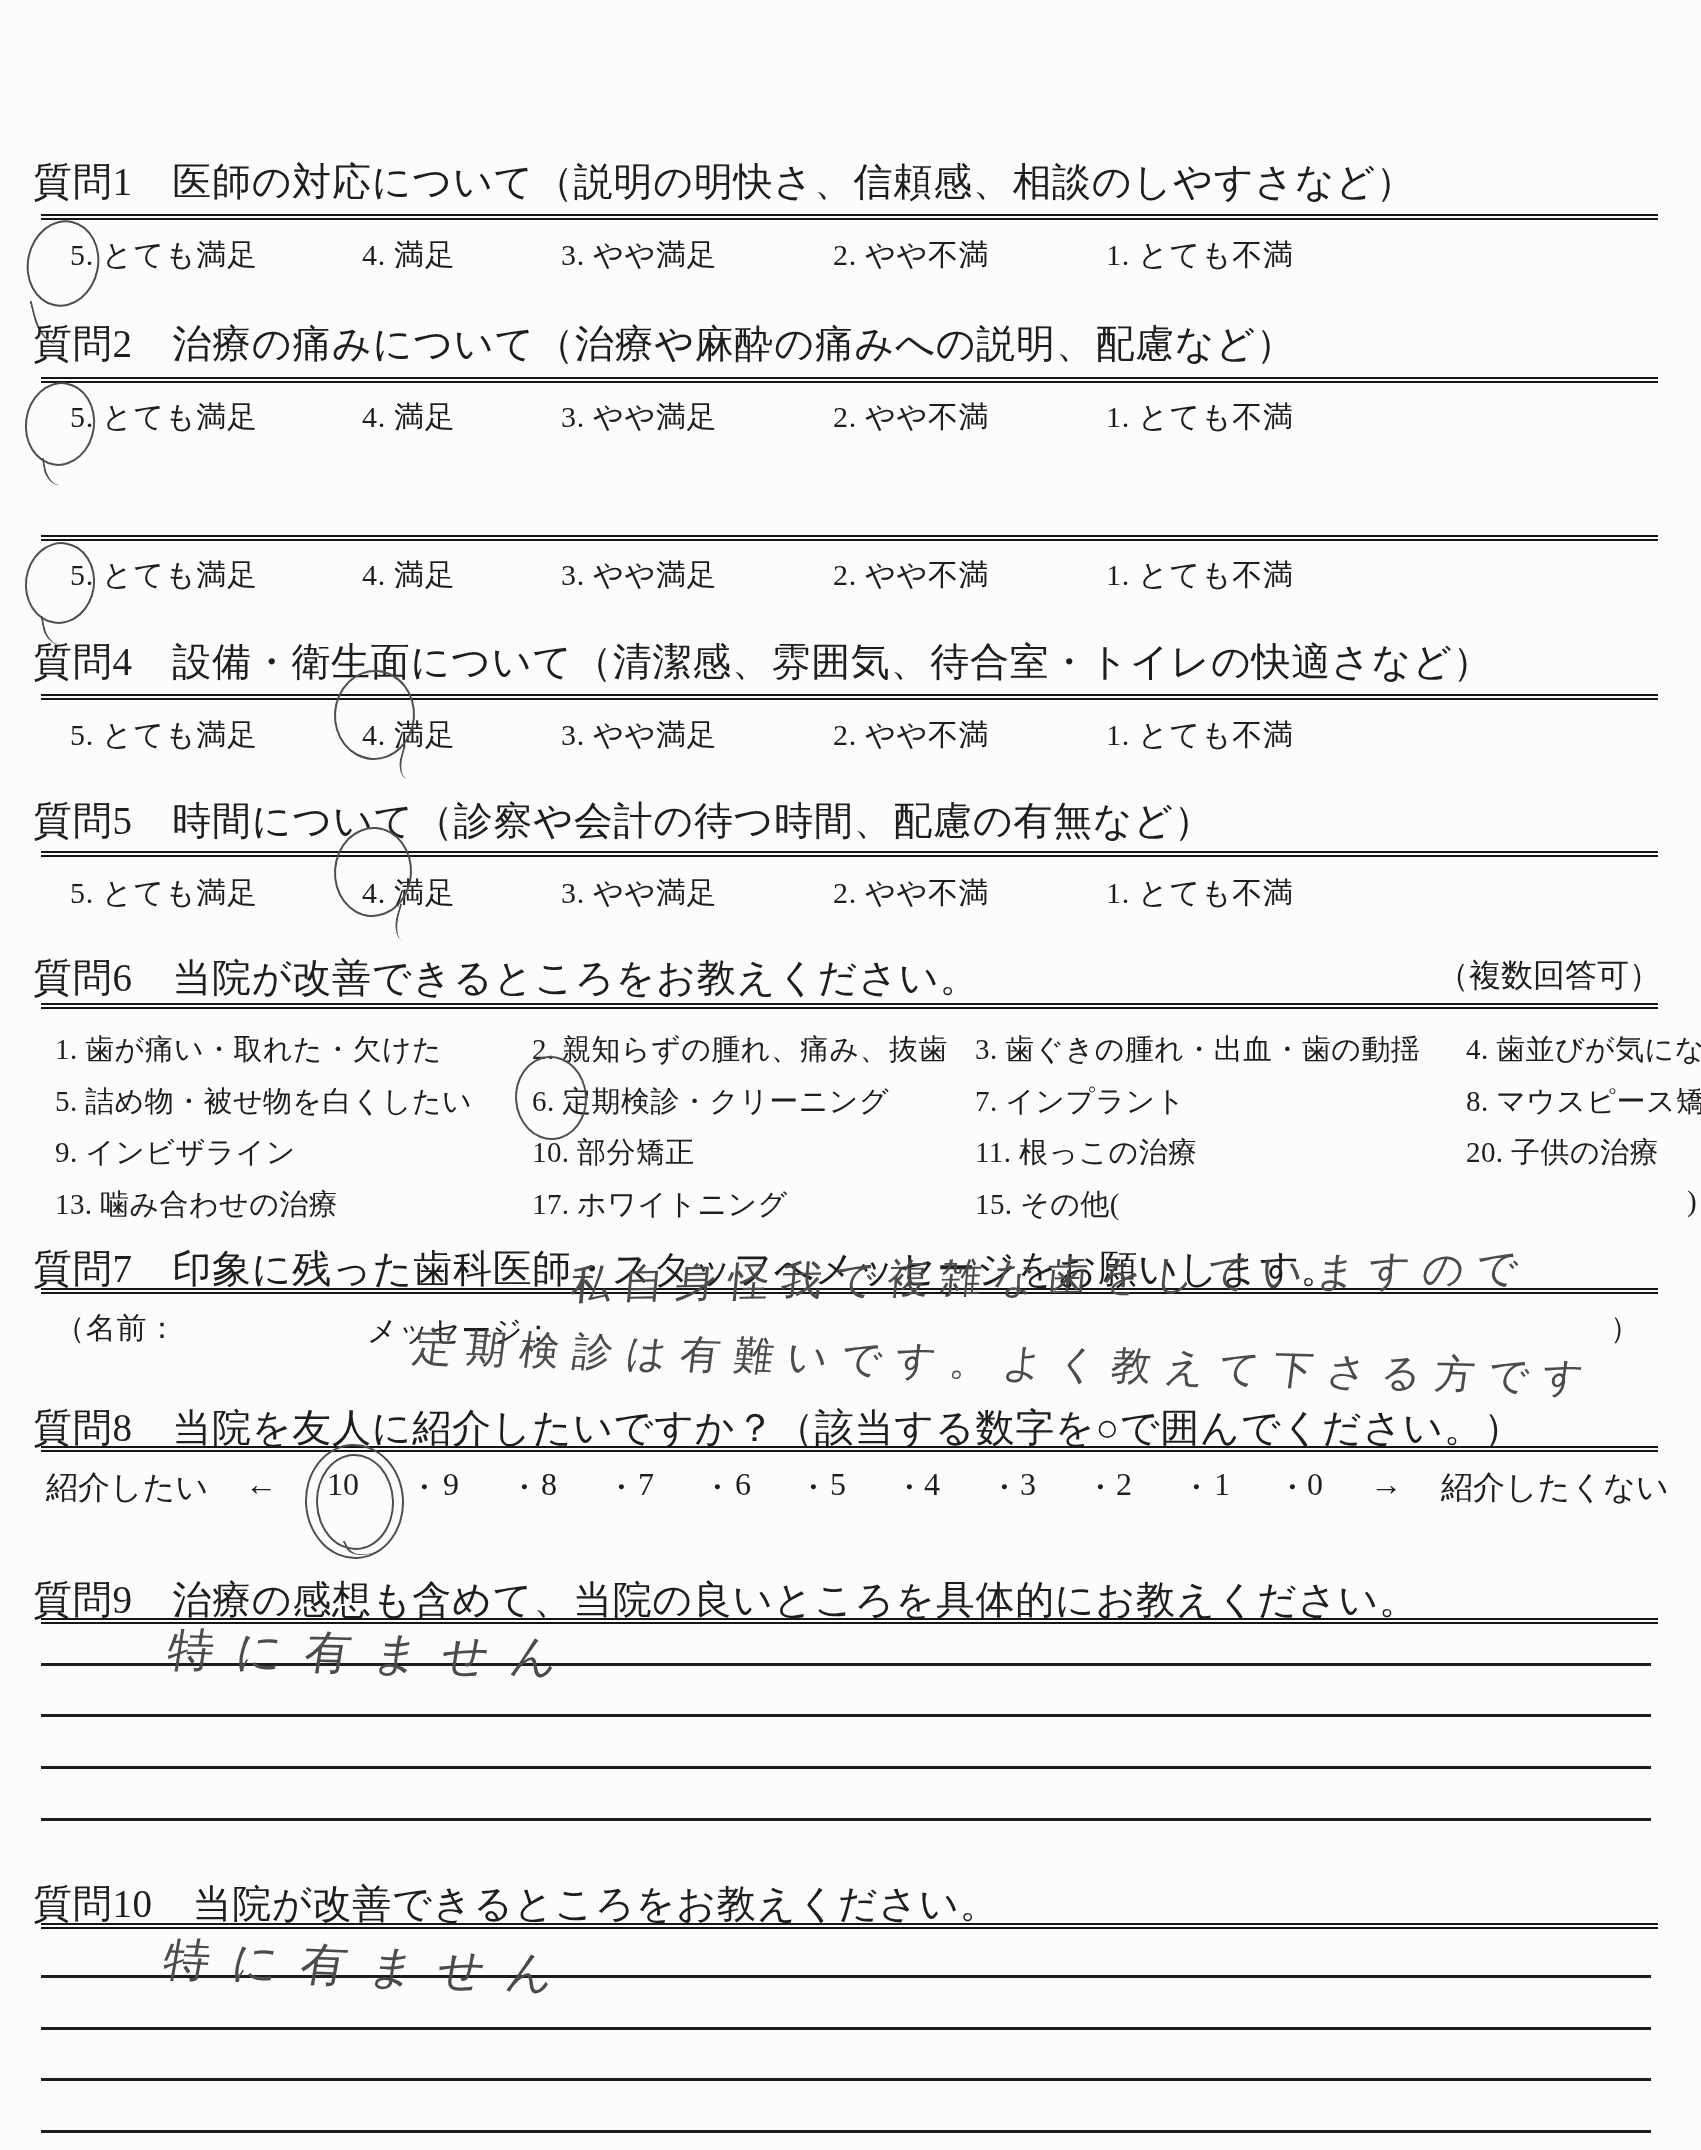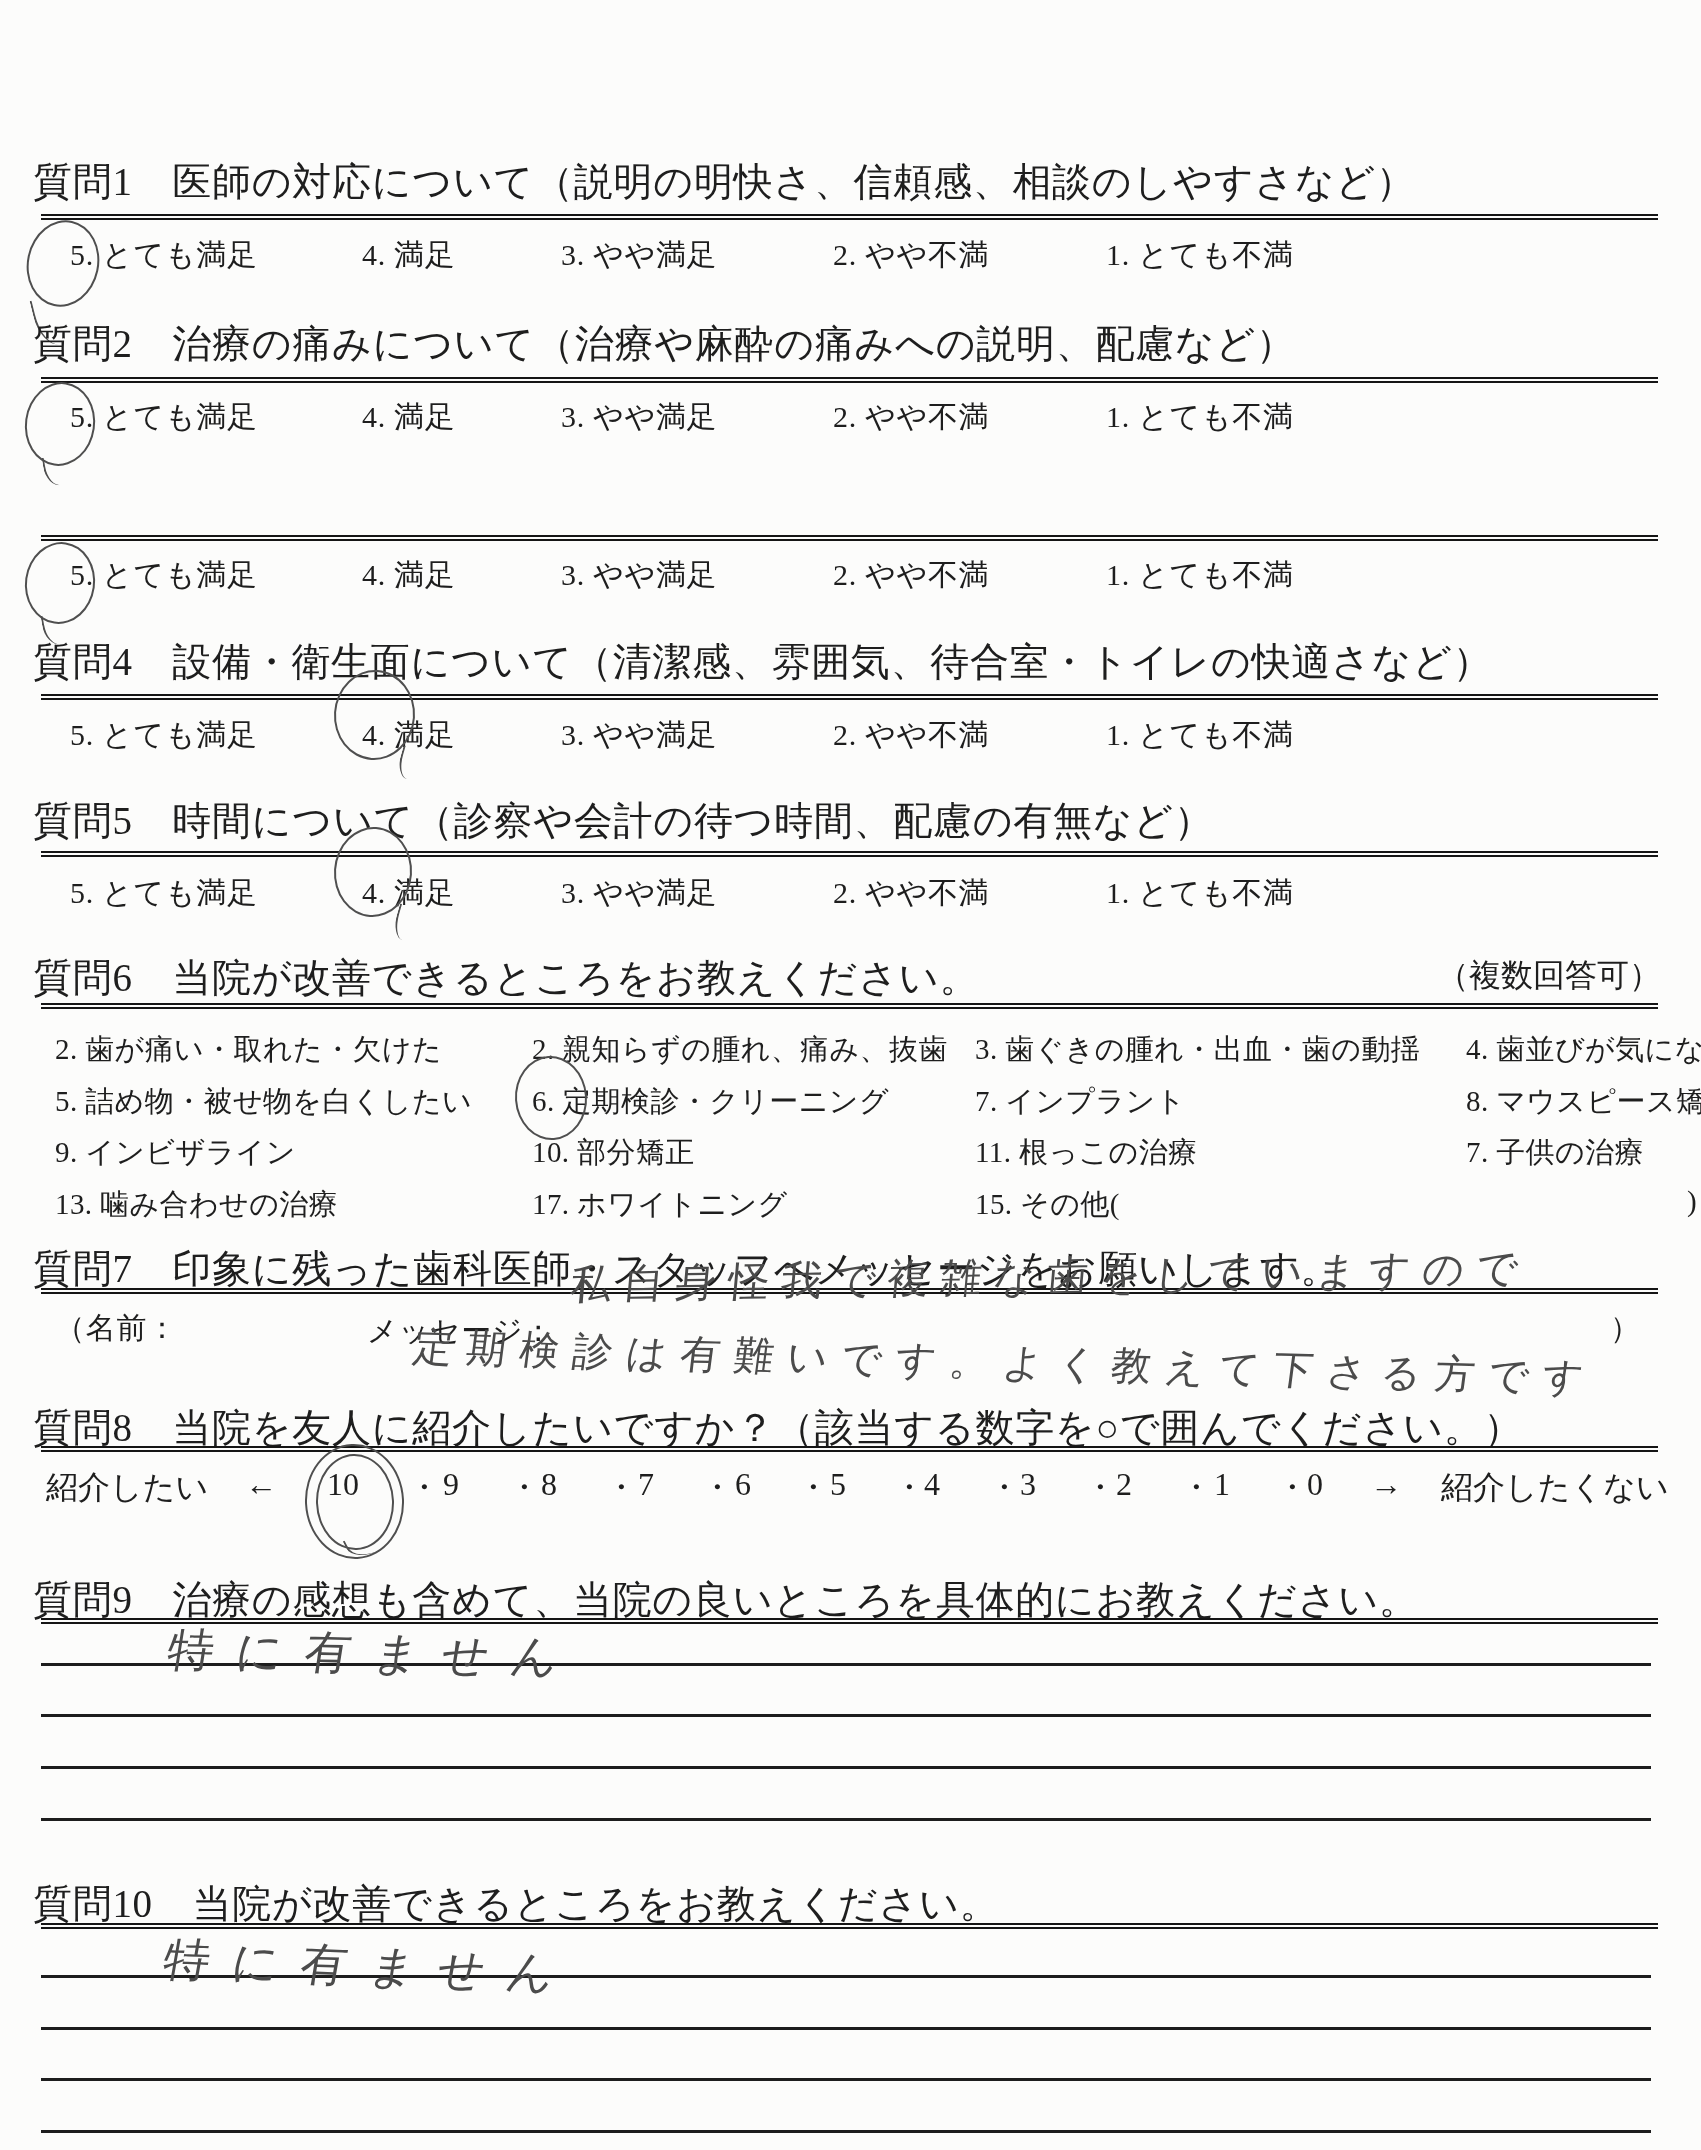--- a/index.html
+++ b/index.html
@@ -99,32 +99,32 @@
     <span class="opt" style="left:833px;top:873px">2. やや不満</span>
     <span class="opt" style="left:1106px;top:873px">1. とても不満</span>
   </div>
   <div class="pen" style="left:334px;top:827px;width:74px;height:86px;transform:rotate(4deg)"></div>
   <div class="pen-tail" style="left:395px;top:905px;width:16px;height:35px;transform:rotate(16deg)"></div>
 
   <div class="heading" style="top:951px">質問6　当院が改善できるところをお教えください。</div>
   <div class="note" style="top:954px">（複数回答可）</div>
   <div class="rule" style="top:1003px"></div>
   <div>
-    <span class="item" style="left:55px;top:1030px">2. 歯が痛い・取れた・欠けた</span>
+    <span class="item" style="left:55px;top:1030px">1. 歯が痛い・取れた・欠けた</span>
     <span class="item" style="left:532px;top:1030px">2. 親知らずの腫れ、痛み、抜歯</span>
     <span class="item" style="left:975px;top:1030px">3. 歯ぐきの腫れ・出血・歯の動揺</span>
     <span class="item" style="left:1466px;top:1030px">4. 歯並びが気になる</span>
     <span class="item" style="left:55px;top:1082px">5. 詰め物・被せ物を白くしたい</span>
     <span class="item" style="left:532px;top:1082px">6. 定期検診・クリーニング</span>
     <span class="item" style="left:975px;top:1082px">7. インプラント</span>
     <span class="item" style="left:1466px;top:1082px">8. マウスピース矯正</span>
     <span class="item" style="left:55px;top:1133px">9. インビザライン</span>
     <span class="item" style="left:532px;top:1133px">10. 部分矯正</span>
     <span class="item" style="left:975px;top:1133px">11. 根っこの治療</span>
-    <span class="item" style="left:1466px;top:1133px">7. 子供の治療</span>
+    <span class="item" style="left:1466px;top:1133px">20. 子供の治療</span>
     <span class="item" style="left:55px;top:1185px">13. 噛み合わせの治療</span>
     <span class="item" style="left:532px;top:1185px">17. ホワイトニング</span>
     <span class="item" style="left:975px;top:1185px">15. その他(</span>
     <span class="item" style="left:1687px;top:1185px">)</span>
   </div>
   <div class="pen" style="left:515px;top:1056px;width:68px;height:80px;transform:rotate(-4deg)"></div>
 
   <div class="heading" style="top:1242px">質問7　印象に残った歯科医師・スタッフへメッセージをお願いします。</div>
   <div class="rule" style="top:1288px"></div>
   <span class="opt" style="left:55px;top:1308px">（名前：</span>

